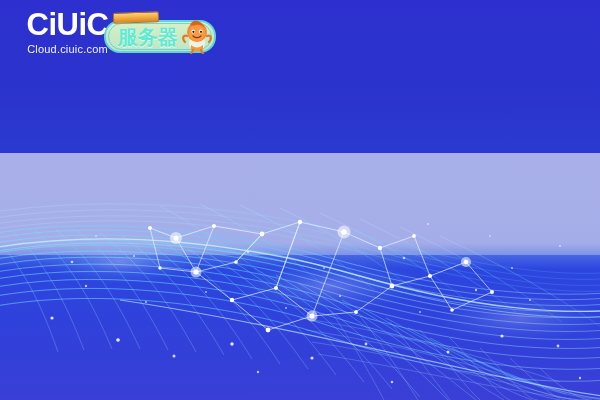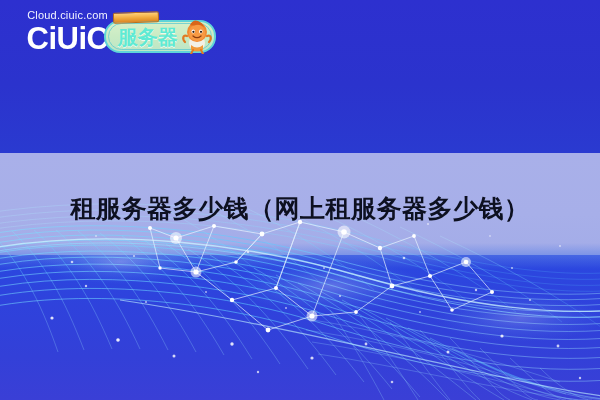--- a/index.html
+++ b/index.html
@@ -356,22 +356,22 @@
       <circle cx="404" cy="258" r="1.3" opacity="0.7"></circle>
       <circle cx="512" cy="268" r="1.1" opacity="0.6"></circle>
       <circle cx="560" cy="246" r="1.0" opacity="0.55"></circle>
       <circle cx="96" cy="236" r="1.0" opacity="0.5"></circle>
       <circle cx="428" cy="224" r="1.1" opacity="0.55"></circle>
       <circle cx="490" cy="236" r="0.9" opacity="0.5"></circle>
     </g>
   </svg>
 
   <div id="logo-block">
+    <div id="logo-wordmark">CiUiC</div>
     <div id="logo-domain">Cloud.ciuic.com</div>
-    <div id="logo-wordmark">CiUiC</div>
   </div>
 
   <div id="badge">
     <div id="badge-plate"></div>
     <div id="badge-inner-ring"></div>
     <div id="badge-ribbon"></div>
     <div id="badge-text">服务器</div>
 
     <svg id="badge-mascot" viewBox="0 0 34 36">
 
@@ -391,15 +391,14 @@
       <circle cx="13.4" cy="13.8" r="1.1" fill="#2a1a10"></circle>
       <circle cx="21.0" cy="13.8" r="1.1" fill="#2a1a10"></circle>
 
       <path d="M13,18 q4,3.4 8,0" stroke="#8c3c10" stroke-width="1.3" fill="none" stroke-linecap="round"></path>
 
       <path d="M13,32 l-2,4" stroke="#e07a22" stroke-width="2" stroke-linecap="round"></path>
       <path d="M21,32 l2,4" stroke="#e07a22" stroke-width="2" stroke-linecap="round"></path>
     </svg>
   </div>
 
-  <div id="page-title">租服务器多少钱（网上租服务器多少钱）</div>
 
 </div>
 
 </body></html>

